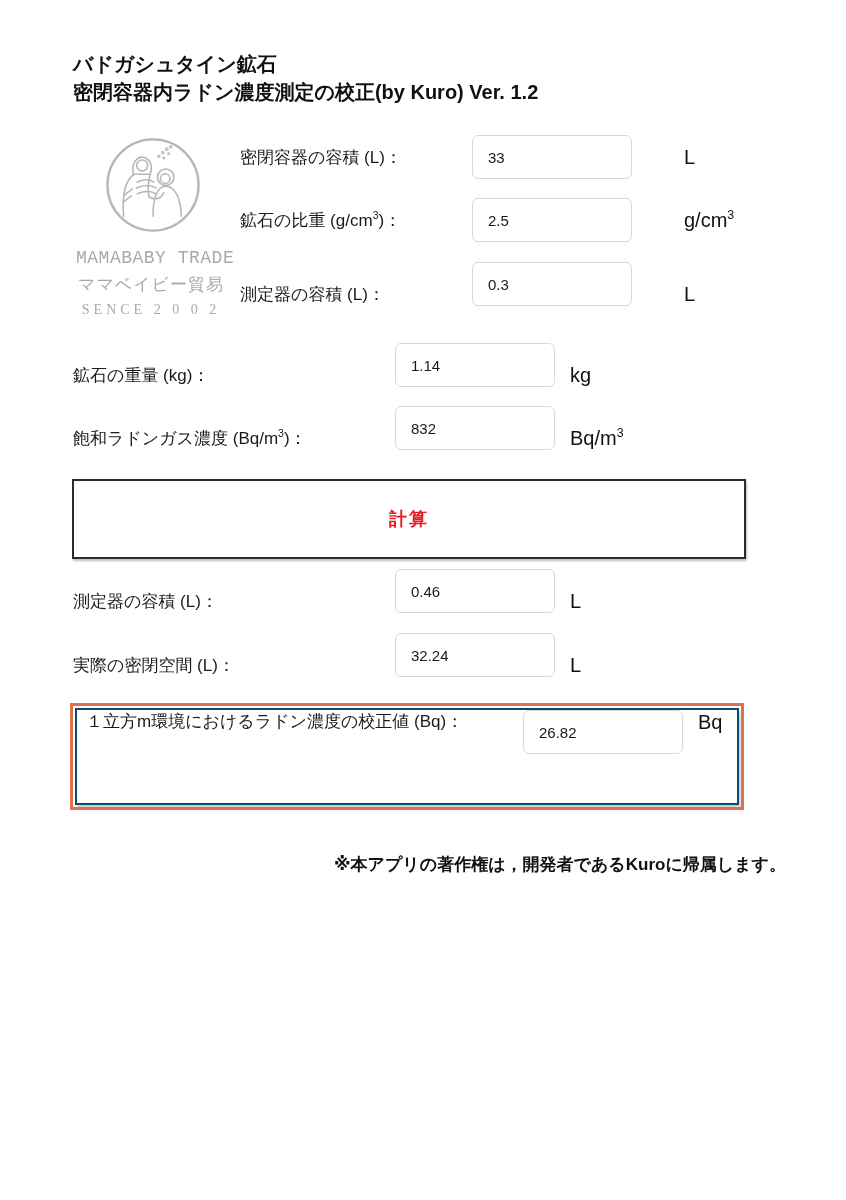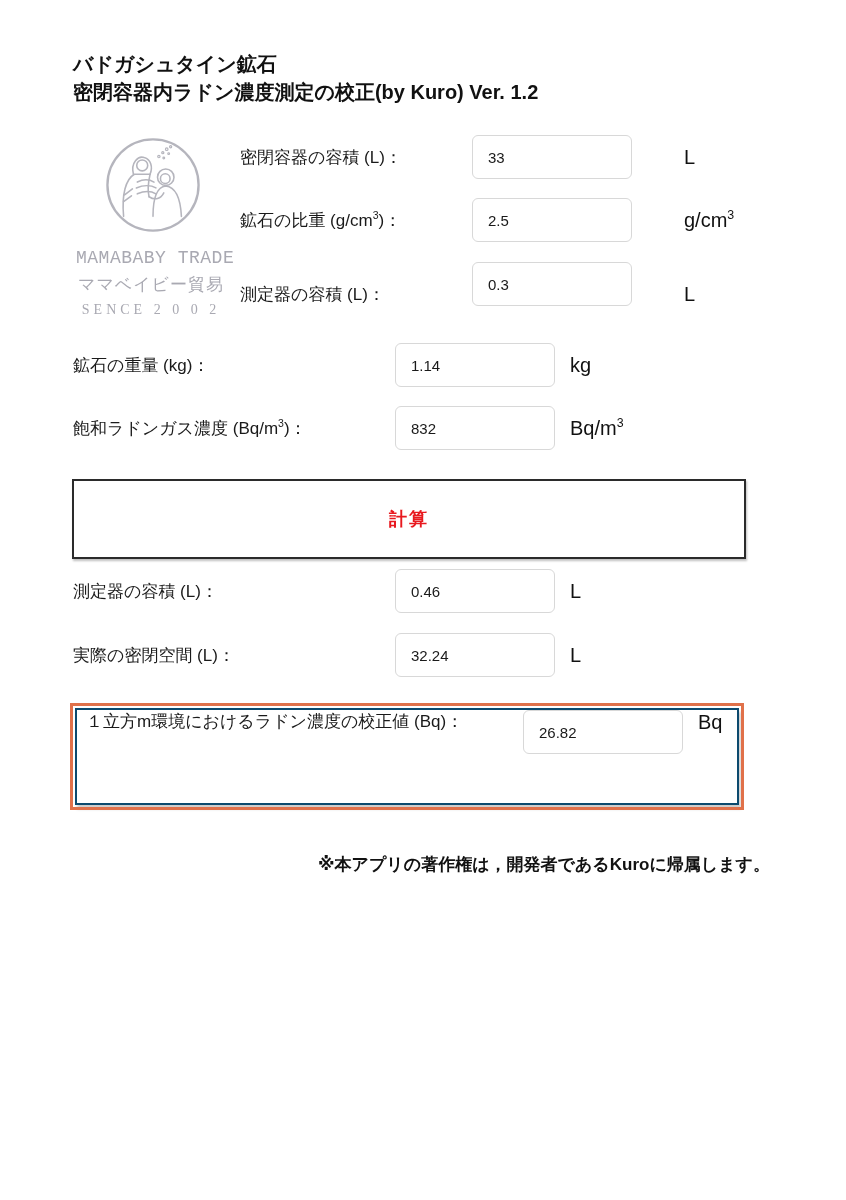--- a/index.html
+++ b/index.html
@@ -64,21 +64,21 @@
     height: 44px;
   }
   .field-label {
     font-size: 17px;
     color: #1a1a1a;
     white-space: nowrap;
   }
   .field-label sup, .field-unit sup { font-size: 62%; }
   .g1 { left: 240px; gap: 37px; }
   .g1 .field-label { width: 195px; }
-  .g2 { left: 73px; }
+  .g2 { left: 73px; align-items: flex-end; }
   .g2 .field-label { width: 322px; }
   .r1 { top: 135px; }
   .r2 { top: 198px; }
   .r3 { top: 262px; align-items: flex-end; }
   .r4 { top: 343px; }
   .r5 { top: 406px; }
   .r6 { top: 569px; }
   .r7 { top: 633px; }
 
   .field-input {
@@ -141,21 +141,21 @@
   }
   .result-box .field-label {
     width: 437px;
     padding-left: 9px;
   }
 
   
   .footer-note {
     position: absolute;
     top: 853px;
-    right: 76px;
+    right: 60px;
     font-size: 17px;
     font-weight: 700;
     color: #111;
     white-space: nowrap;
   }
 </style>
 </head>
 <body>
 
 <div class="title">

